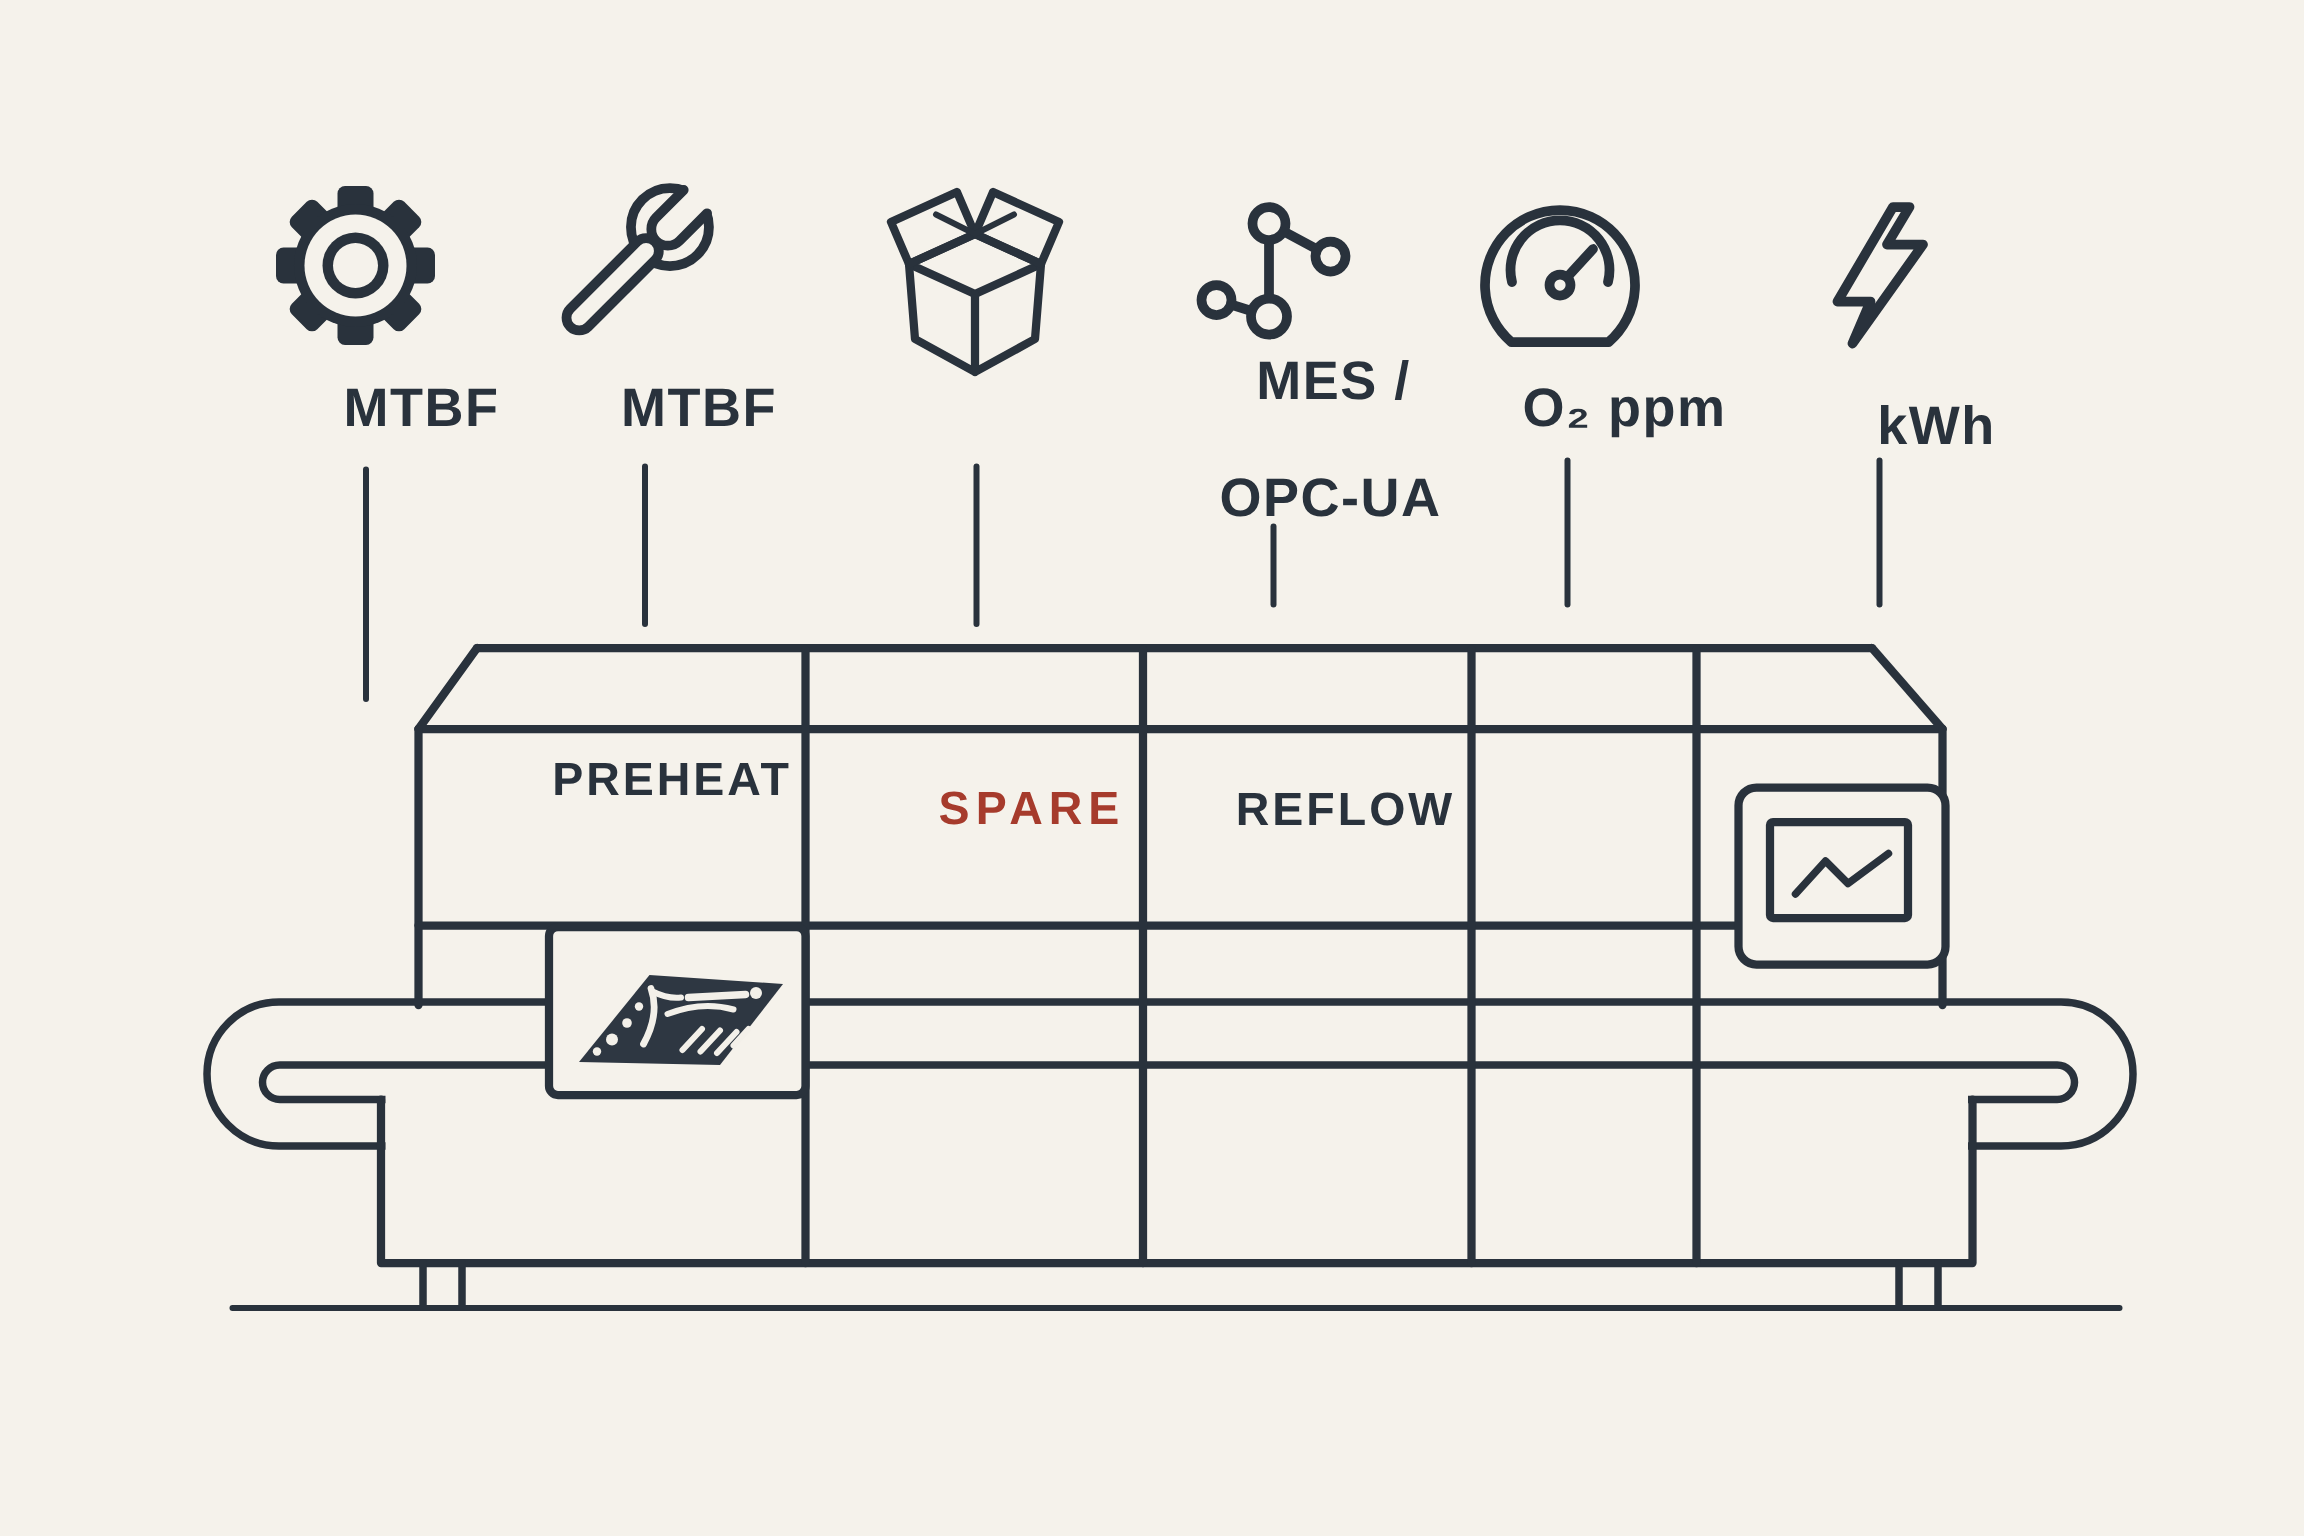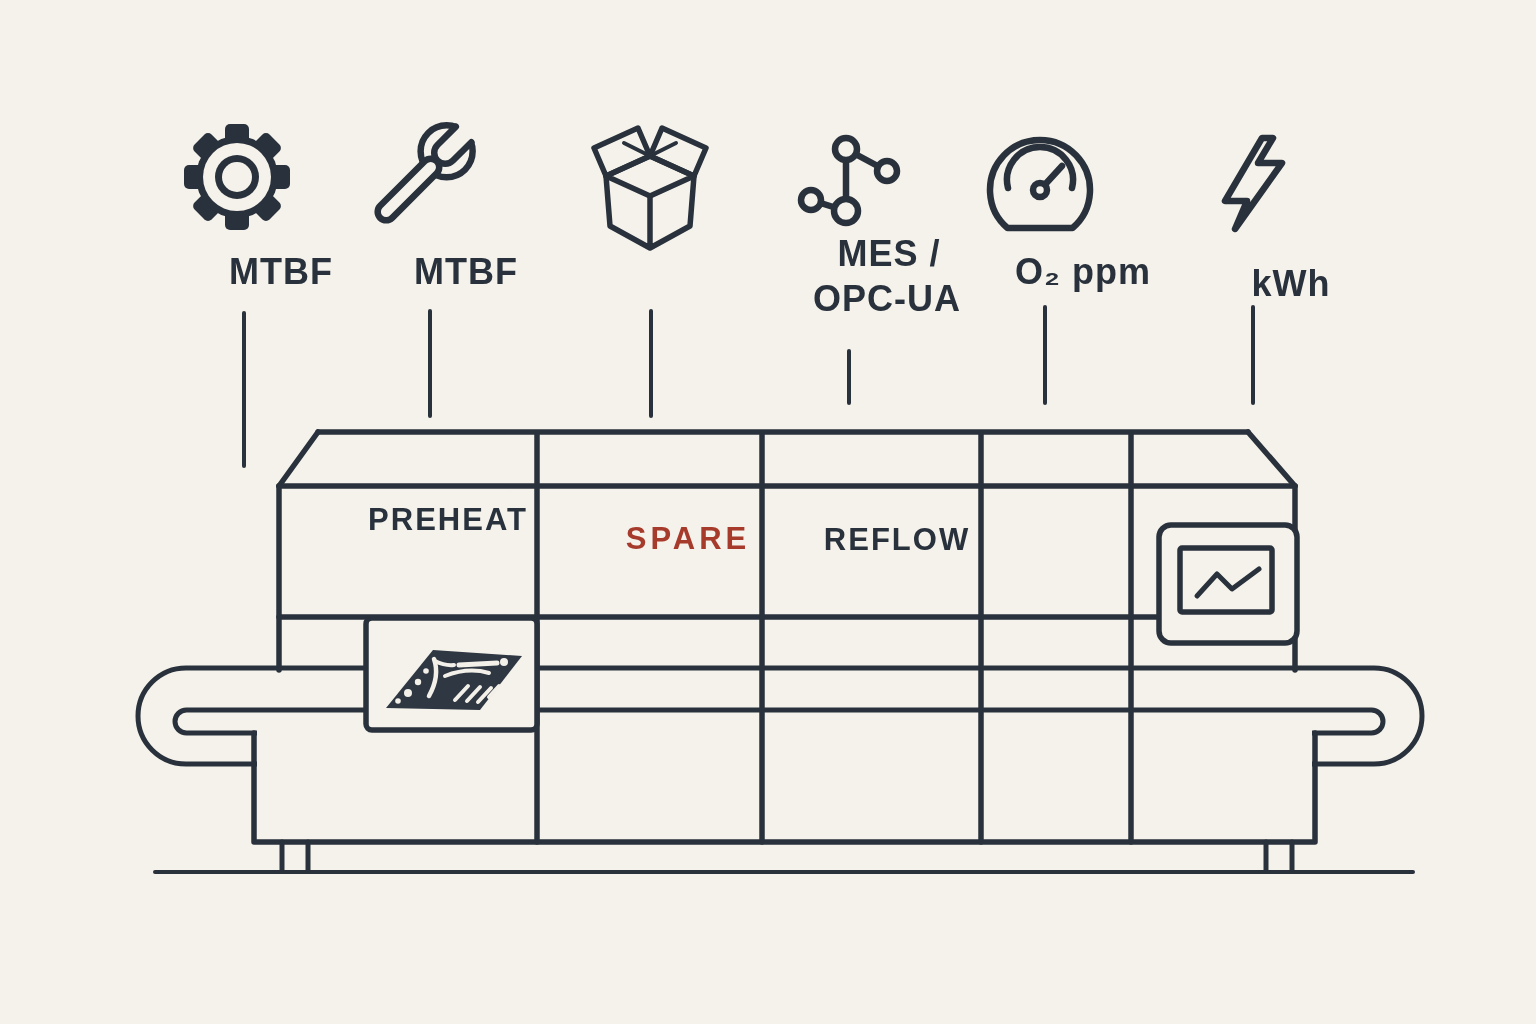--- a/index.html
+++ b/index.html
@@ -165,21 +165,21 @@
     </g>
 
     <g>
       <polygon class="st w6" points="1262,138 1225,201 1247,201 1235,229 1282,163 1258,163 1273,138"></polygon>
     </g>
   </svg>
 
   <div class="label metric-label" style="left:243px;top:272px">MTBF</div>
   <div class="label metric-label" style="left:428px;top:272px">MTBF</div>
   <div class="label metric-label" style="left:851px;top:254px">MES /</div>
-  <div class="label metric-label" style="left:849px;top:299px">OPC-UA</div>
+  <div class="label metric-label" style="left:849px;top:332px">OPC-UA</div>
   <div class="label metric-label" style="left:1045px;top:272px">O₂ ppm</div>
   <div class="label metric-label" style="left:1253px;top:284px">kWh</div>
 
   <div class="label zone-label" style="left:410px;top:520px">PREHEAT</div>
   <div class="label zone-label accent" style="left:650px;top:539px">SPARE</div>
   <div class="label zone-label" style="left:859px;top:540px">REFLOW</div>
 
 </div>
 
 </body></html>

